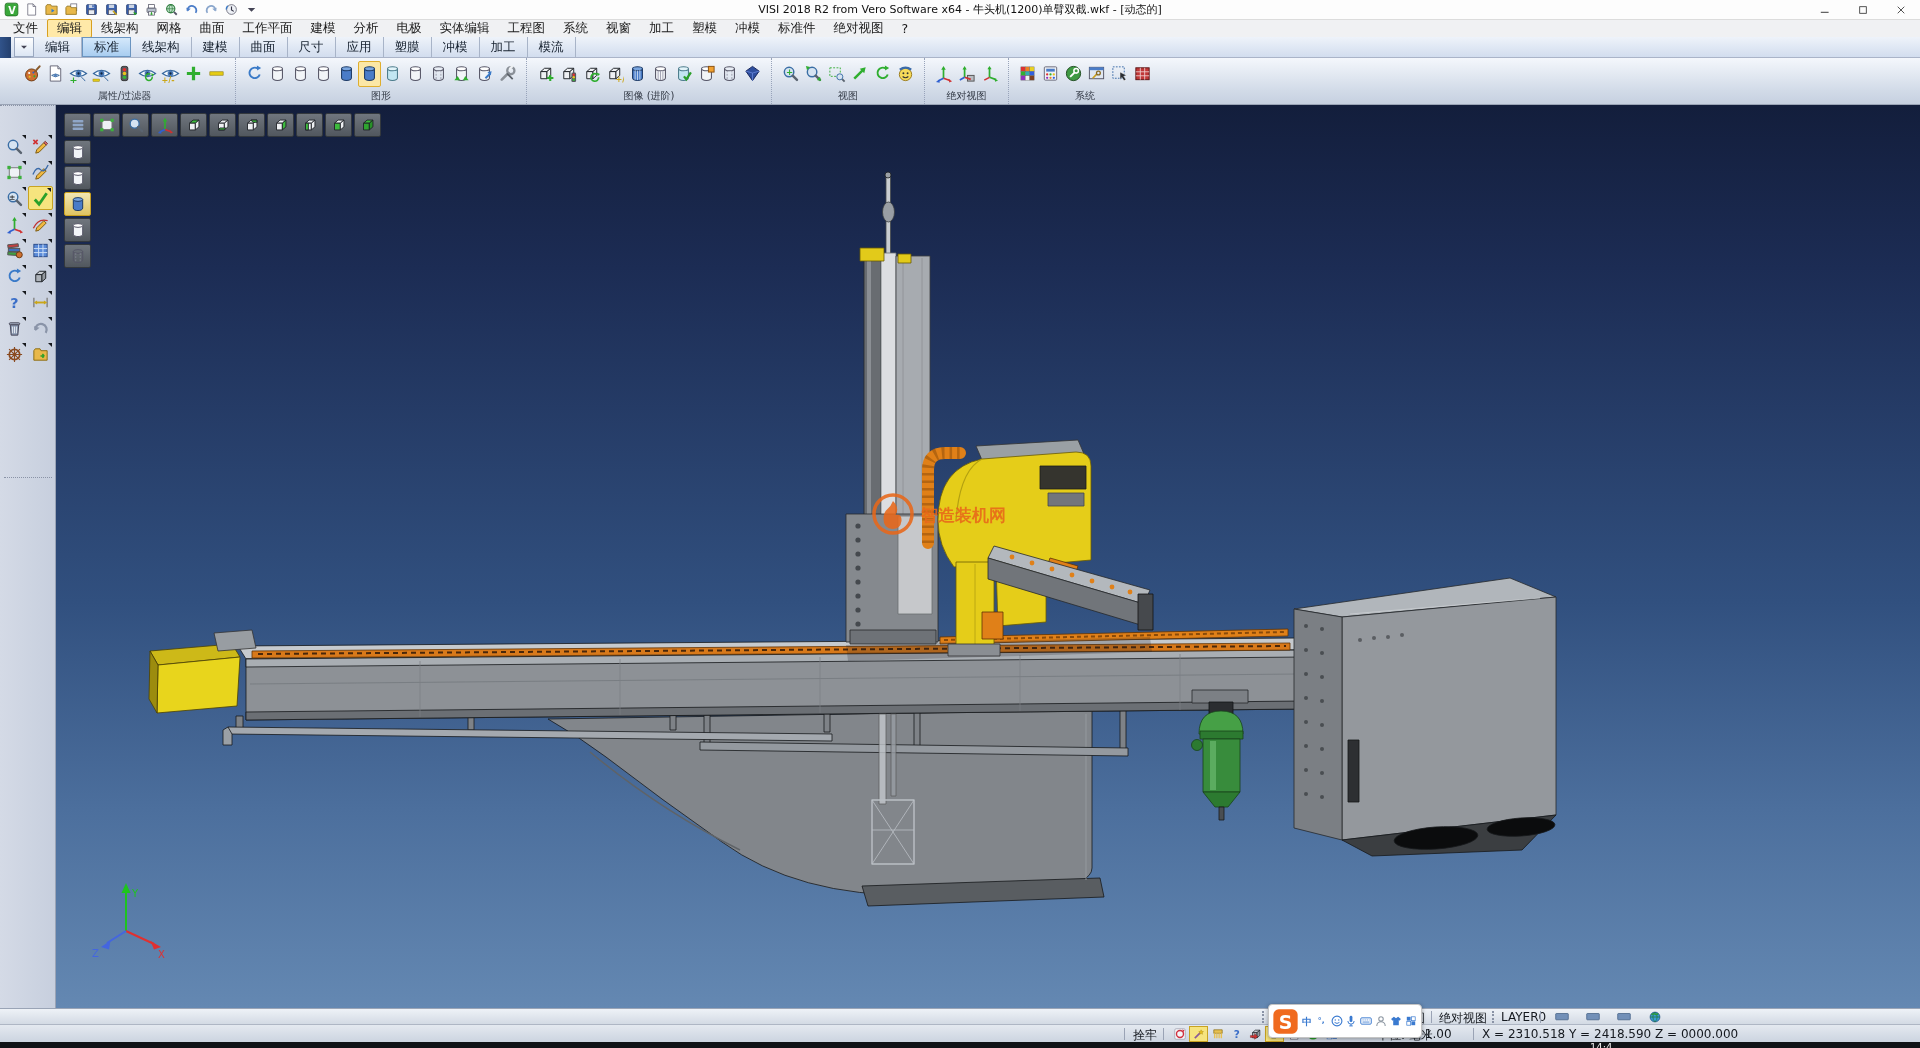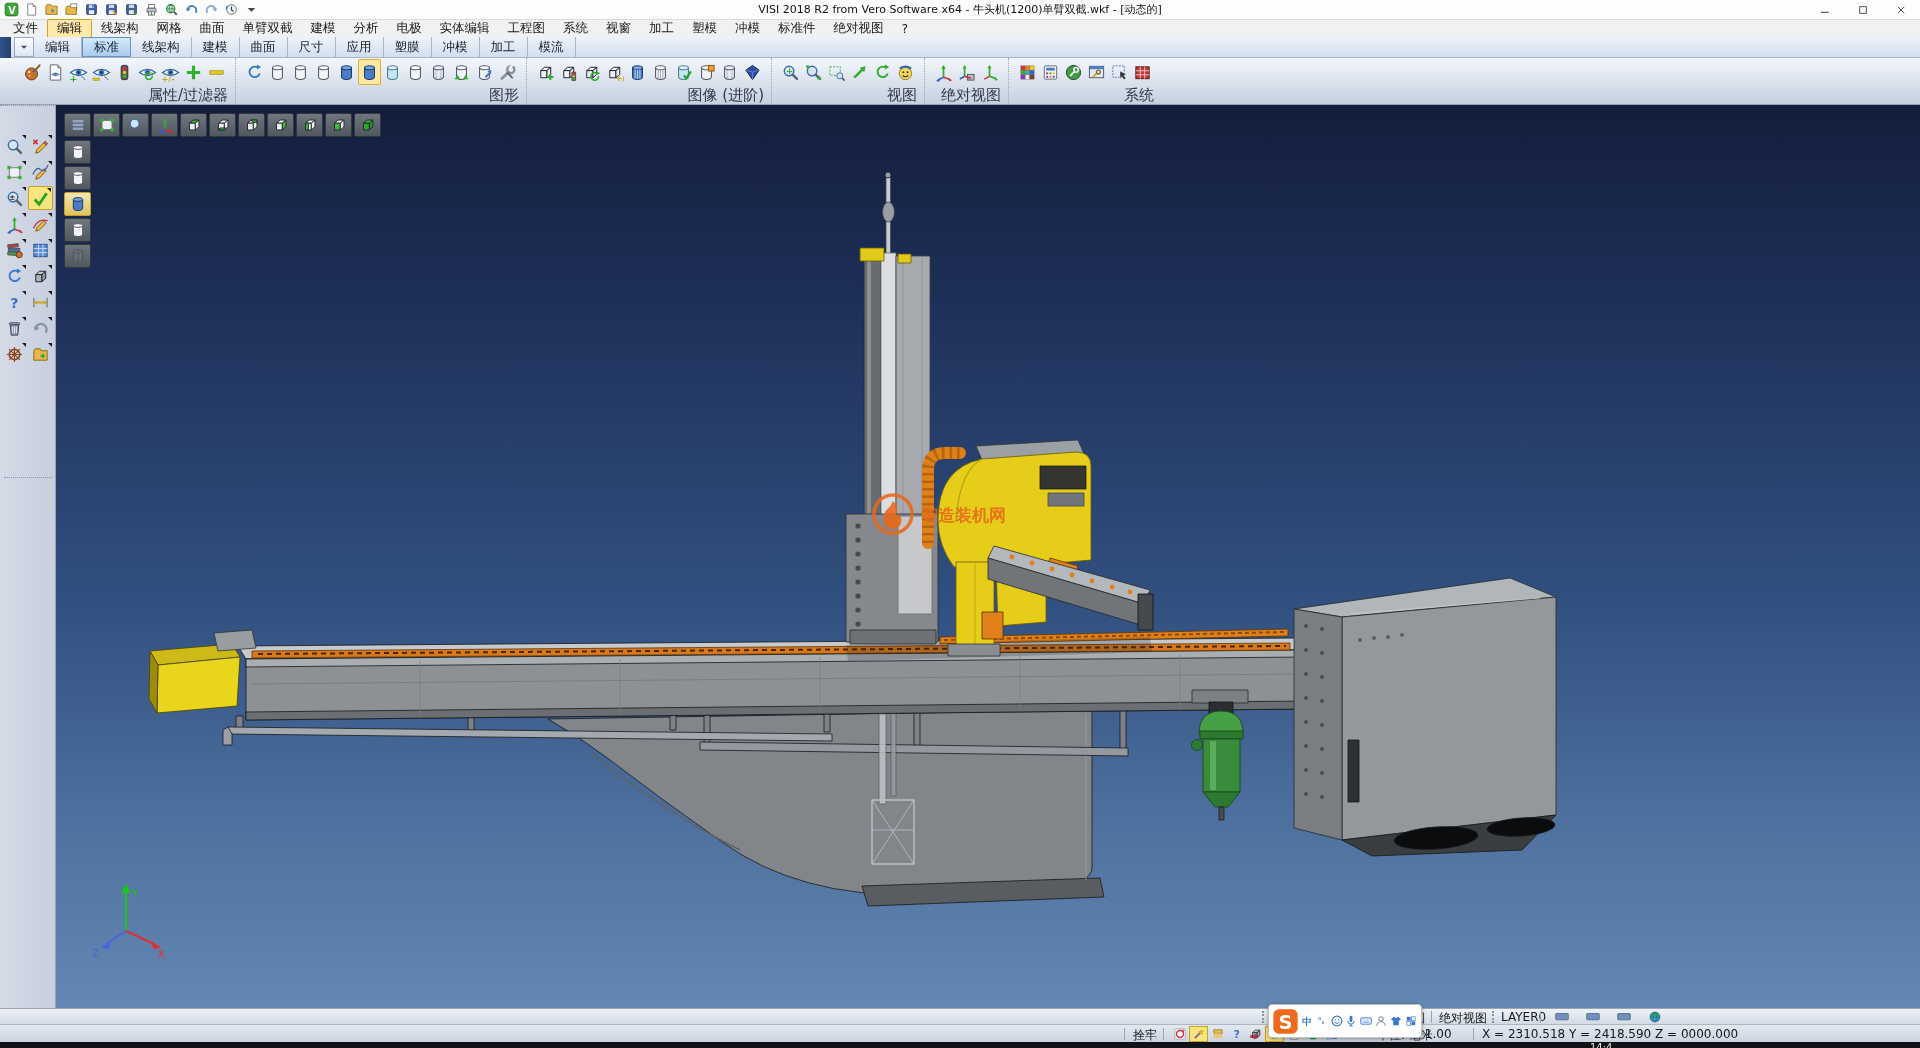--- a/index.html
+++ b/index.html
@@ -25,21 +25,21 @@
 #leftaccent{position:absolute;left:0;top:37px;width:11px;height:53px;background:linear-gradient(90deg,#31538a,#24406e)}
 #tab-dd{margin-left:14px;width:20px;display:flex;align-items:center;justify-content:center;border:1px solid #9aa8c0;background:linear-gradient(#fff,#dce6f4)}
 #tab-dd svg{width:12px;height:12px}
 .tab{padding:2px 11px;display:flex;align-items:center;font-size:12.5px;border-right:1px solid #a8b4c8;color:#15202e}
 .tab.active{background:linear-gradient(#d4e8fb,#a9cdf0);border:1px solid #6a94c0}
 
 #ribbon{position:absolute;left:0;top:58px;width:1920px;height:47px;background:linear-gradient(#f4f7fc,#d2dbe8 70%,#c6d0e0);display:flex;align-items:stretch;padding-left:14px;border-bottom:1px solid #9aa4b6}
 .rgroup{display:flex;flex-direction:column;padding:1px 7px}
 .rgroup+.rgroup{border-left:1px dotted #98a3ba}
 .rrow{display:flex;align-items:center;height:29px}
-.rlabel{font-size:15px;color:#333a46;text-align:right;padding-top:1px}
+.rlabel{font-size:10px;color:#333a46;text-align:center;padding-top:1px}
 .tbtn{width:23px;height:26px;display:flex;align-items:center;justify-content:center;border:1px solid transparent}
 .tbtn svg{width:19px;height:19px}
 .tbtn.sel{background:#fbe7a6;border:1px solid #dfae2e;border-radius:2px}
 
 #sidebar{position:absolute;left:0;top:105px;width:56px;height:903px;background:linear-gradient(90deg,#d4dae6,#c7cfde);border-right:1px solid #9aa4b6;border-top:1px dotted #8a93a6;padding-top:28px;display:grid;grid-template-columns:26px 26px;grid-auto-rows:26px;justify-content:center;row-gap:0}
 .side-btn{width:25px;height:24px;position:relative;display:flex;align-items:center;justify-content:center}
 .side-btn svg{width:19px;height:19px}
 .side-btn::after{content:"";position:absolute;top:1px;right:1px;border-top:4px solid #16181c;border-left:4px solid transparent}
 .side-btn.sel{background:#f6e47e;border:1px solid #c8a322;border-radius:2px}
 #side-sep{position:absolute;left:4px;top:477px;width:48px;border-top:1px dotted #8a93a6}
@@ -186,21 +186,21 @@
       </span>
     </div>
 </div>
 
 <div id="menubar">
     <span class="mitem">文件</span>
     <span class="mitem active">编辑</span>
     <span class="mitem">线架构</span>
     <span class="mitem">网格</span>
     <span class="mitem">曲面</span>
-    <span class="mitem">单臂双截</span>
+    <span class="mitem">工作平面</span>
     <span class="mitem">建模</span>
     <span class="mitem">分析</span>
     <span class="mitem">电极</span>
     <span class="mitem">实体编辑</span>
     <span class="mitem">工程图</span>
     <span class="mitem">系统</span>
     <span class="mitem">视窗</span>
     <span class="mitem">加工</span>
     <span class="mitem">塑模</span>
     <span class="mitem">冲模</span>

